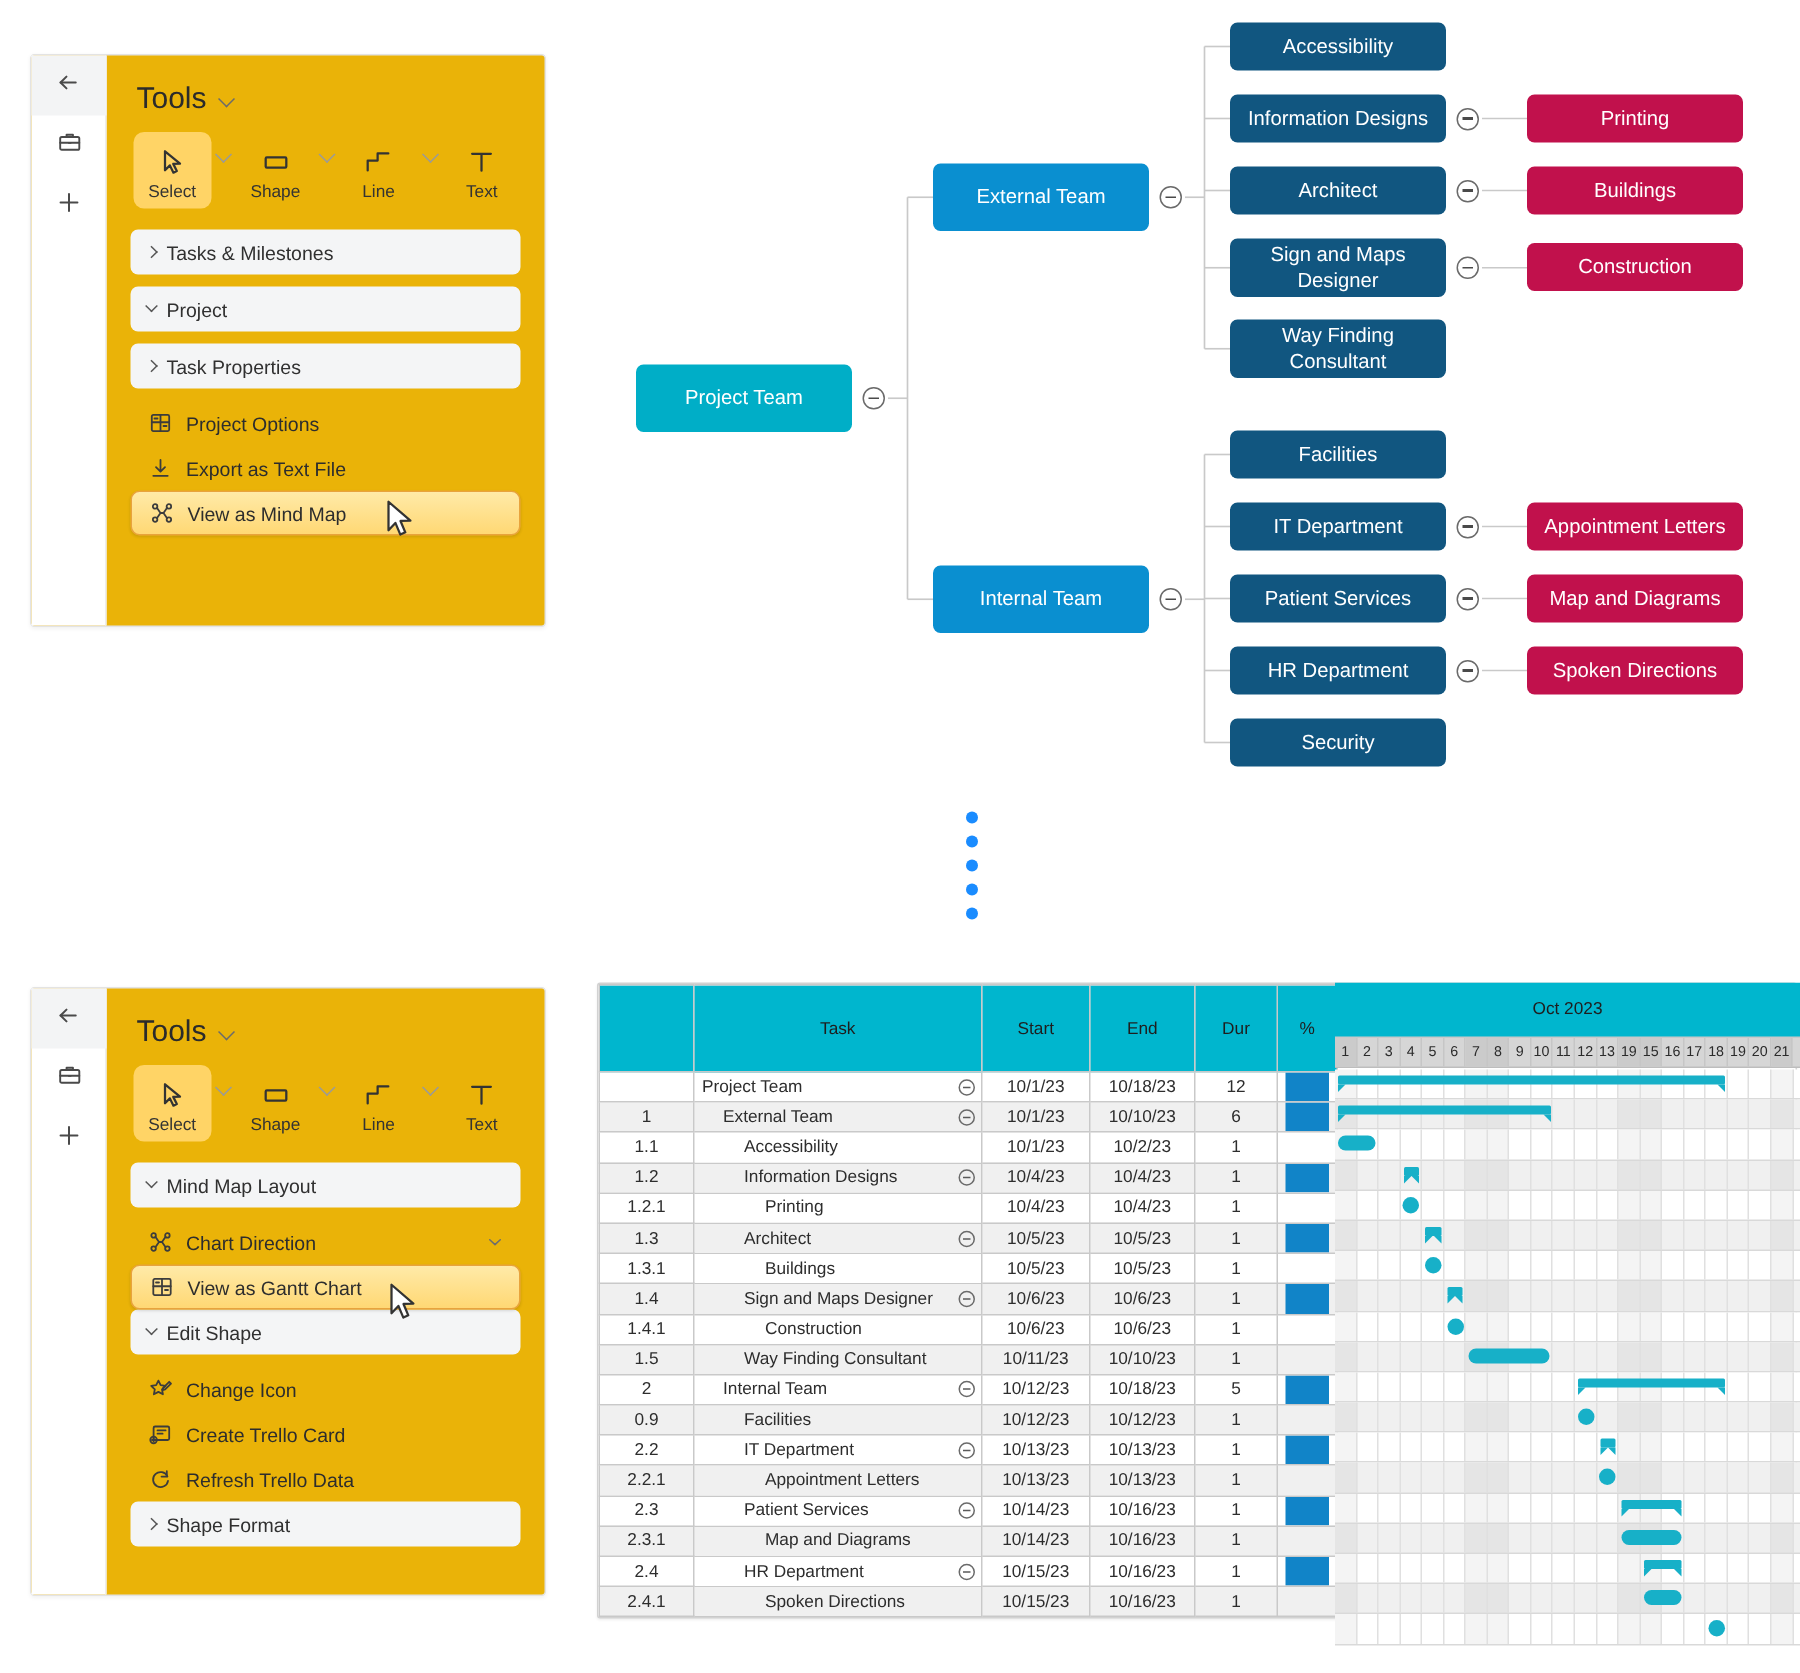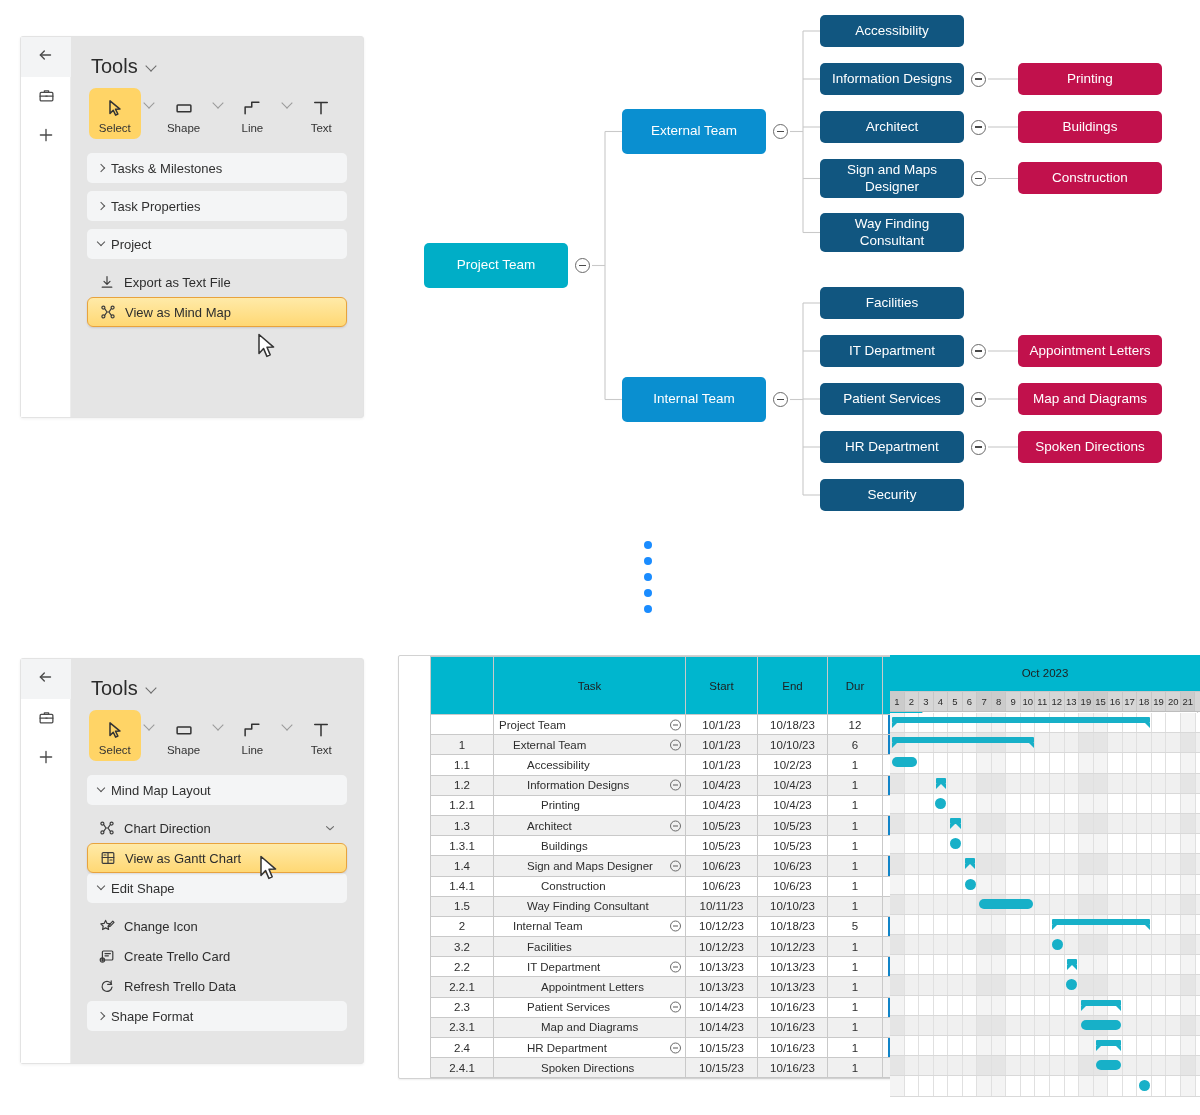--- a/index.html
+++ b/index.html
@@ -6,21 +6,21 @@
   html, body { margin:0; padding:0; }
   body {
     width:1200px; height:1115px; position:relative;
     background:#ffffff;
     font-family:"Liberation Sans", sans-serif;
     color:#333;
     overflow:hidden;
   }
 
   
-  .panel { position:absolute; background:#e5e5e5; border:1px solid #e3e3e3; border-radius:3px;
+  .panel { position:absolute; background:#eab308; border:1px solid #e3e3e3; border-radius:3px;
            box-shadow:0 1px 3px rgba(0,0,0,.06); }
   .panel .rail {
     position:absolute; left:0; top:0; bottom:0; width:50px; background:#fff;
     border-right:1px solid #ededed;
   }
   .rail-btn { width:50px; height:40px; display:flex; align-items:center; justify-content:center;
               color:#4a4a4a; }
   .rail-btn.sel { background:#f3f4f5; }
   .panel .body { position:absolute; left:50px; right:0; top:0; bottom:0; padding:14px 16px 0 16px; }
 
@@ -72,21 +72,21 @@
   .minus  { position:absolute; width:15px; height:15px; border-radius:50%;
             border:1.2px solid #6a6a6a; background:#fff; display:flex; align-items:center;
             justify-content:center; }
   .minus::after { content:""; width:7px; height:1.2px; background:#4a4a4a; }
   .dots { position:absolute; display:flex; flex-direction:column; gap:8px; align-items:center; }
   .dot { width:8px; height:8px; border-radius:50%; background:#1a8cff; }
 
   
   .gantt { position:absolute; left:398px; top:655px; width:800px; height:424px;
            border:1px solid #d2d2d2; border-radius:2px; overflow:hidden; background:#fff;
-           box-shadow:0 1px 2px rgba(0,0,0,.07);padding-left:31px; }
+           box-shadow:0 1px 2px rgba(0,0,0,.07); }
   .gtable { border-collapse:collapse; table-layout:fixed; font-size:11.5px; color:#2d2d2d; }
   .gtable th { background:#00b6ce; color:#1e1e1e; font-weight:400; font-size:11.5px;
                border:1px solid #c9c9c9; height:58px; }
   .gtable td { border:1px solid #c9c9c9; height:20.2px; padding:0 5px; }
   .r-odd  td { background:#f0f0f0; }
   .r-even td { background:#ffffff; }
   .c-id   { text-align:center; }
   .c-task { text-align:left; position:relative; }
   .c-date, .c-dur { text-align:center; }
   .c-pct  { padding:0; }
@@ -298,30 +298,40 @@
           <div class="lb">Text</div>
         </div>
       </div>
       <div class="sect">
         <span class="ar right">
           <i></i>
         </span>
         <span>Tasks &amp; Milestones</span>
       </div>
       <div class="sect">
+        <span class="ar down">
+          <i></i>
+        </span>
+        <span>Project</span>
+      </div>
+      <div class="sect">
         <span class="ar right">
           <i></i>
         </span>
         <span>Task Properties</span>
       </div>
-      <div class="sect">
-        <span class="ar down">
-          <i></i>
-        </span>
-        <span>Project</span>
+      <div class="mi">
+        <span class="glyph">
+          <svg width="16" height="16" viewBox="0 0 16 16" fill="none" stroke="currentColor" stroke-width="1.2" stroke-linecap="round" stroke-linejoin="round">
+            <rect x="2.2" y="2.6" width="11.6" height="10.8" rx="1"></rect>
+            <path d="M8 2.6v10.8M2.2 7.5h11.6"></path>
+            <path d="M4 5h2M10 10h2"></path>
+          </svg>
+        </span>
+        <span>Project Options</span>
       </div>
       <div class="mi">
         <span class="glyph">
           <svg width="16" height="16" viewBox="0 0 16 16" fill="none" stroke="currentColor" stroke-width="1.2" stroke-linecap="round" stroke-linejoin="round">
             <path d="M8 2.6v7.6M5 7.4 8 10.4l3-3"></path>
             <path d="M3.2 13.2h9.6"></path>
           </svg>
         </span>
         <span>Export as Text File</span>
       </div>
@@ -600,21 +610,21 @@
           <td class="c-id">2</td>
           <td class="c-task"><span style="padding-left:14px">Internal Team</span><span class="tminus"></span></td>
           <td class="c-date">10/12/23</td>
           <td class="c-date">10/18/23</td>
           <td class="c-dur">5</td>
           <td class="c-pct">
             <div class="pctfill" style="width:100%"></div>
           </td>
         </tr>
         <tr class="r-odd">
-          <td class="c-id">3.2</td>
+          <td class="c-id">0.9</td>
           <td class="c-task"><span style="padding-left:28px">Facilities</span></td>
           <td class="c-date">10/12/23</td>
           <td class="c-date">10/12/23</td>
           <td class="c-dur">1</td>
           <td class="c-pct"></td>
         </tr>
         <tr class="r-even">
           <td class="c-id">2.2</td>
           <td class="c-task"><span style="padding-left:28px">IT Department</span><span class="tminus"></span></td>
           <td class="c-date">10/13/23</td>

